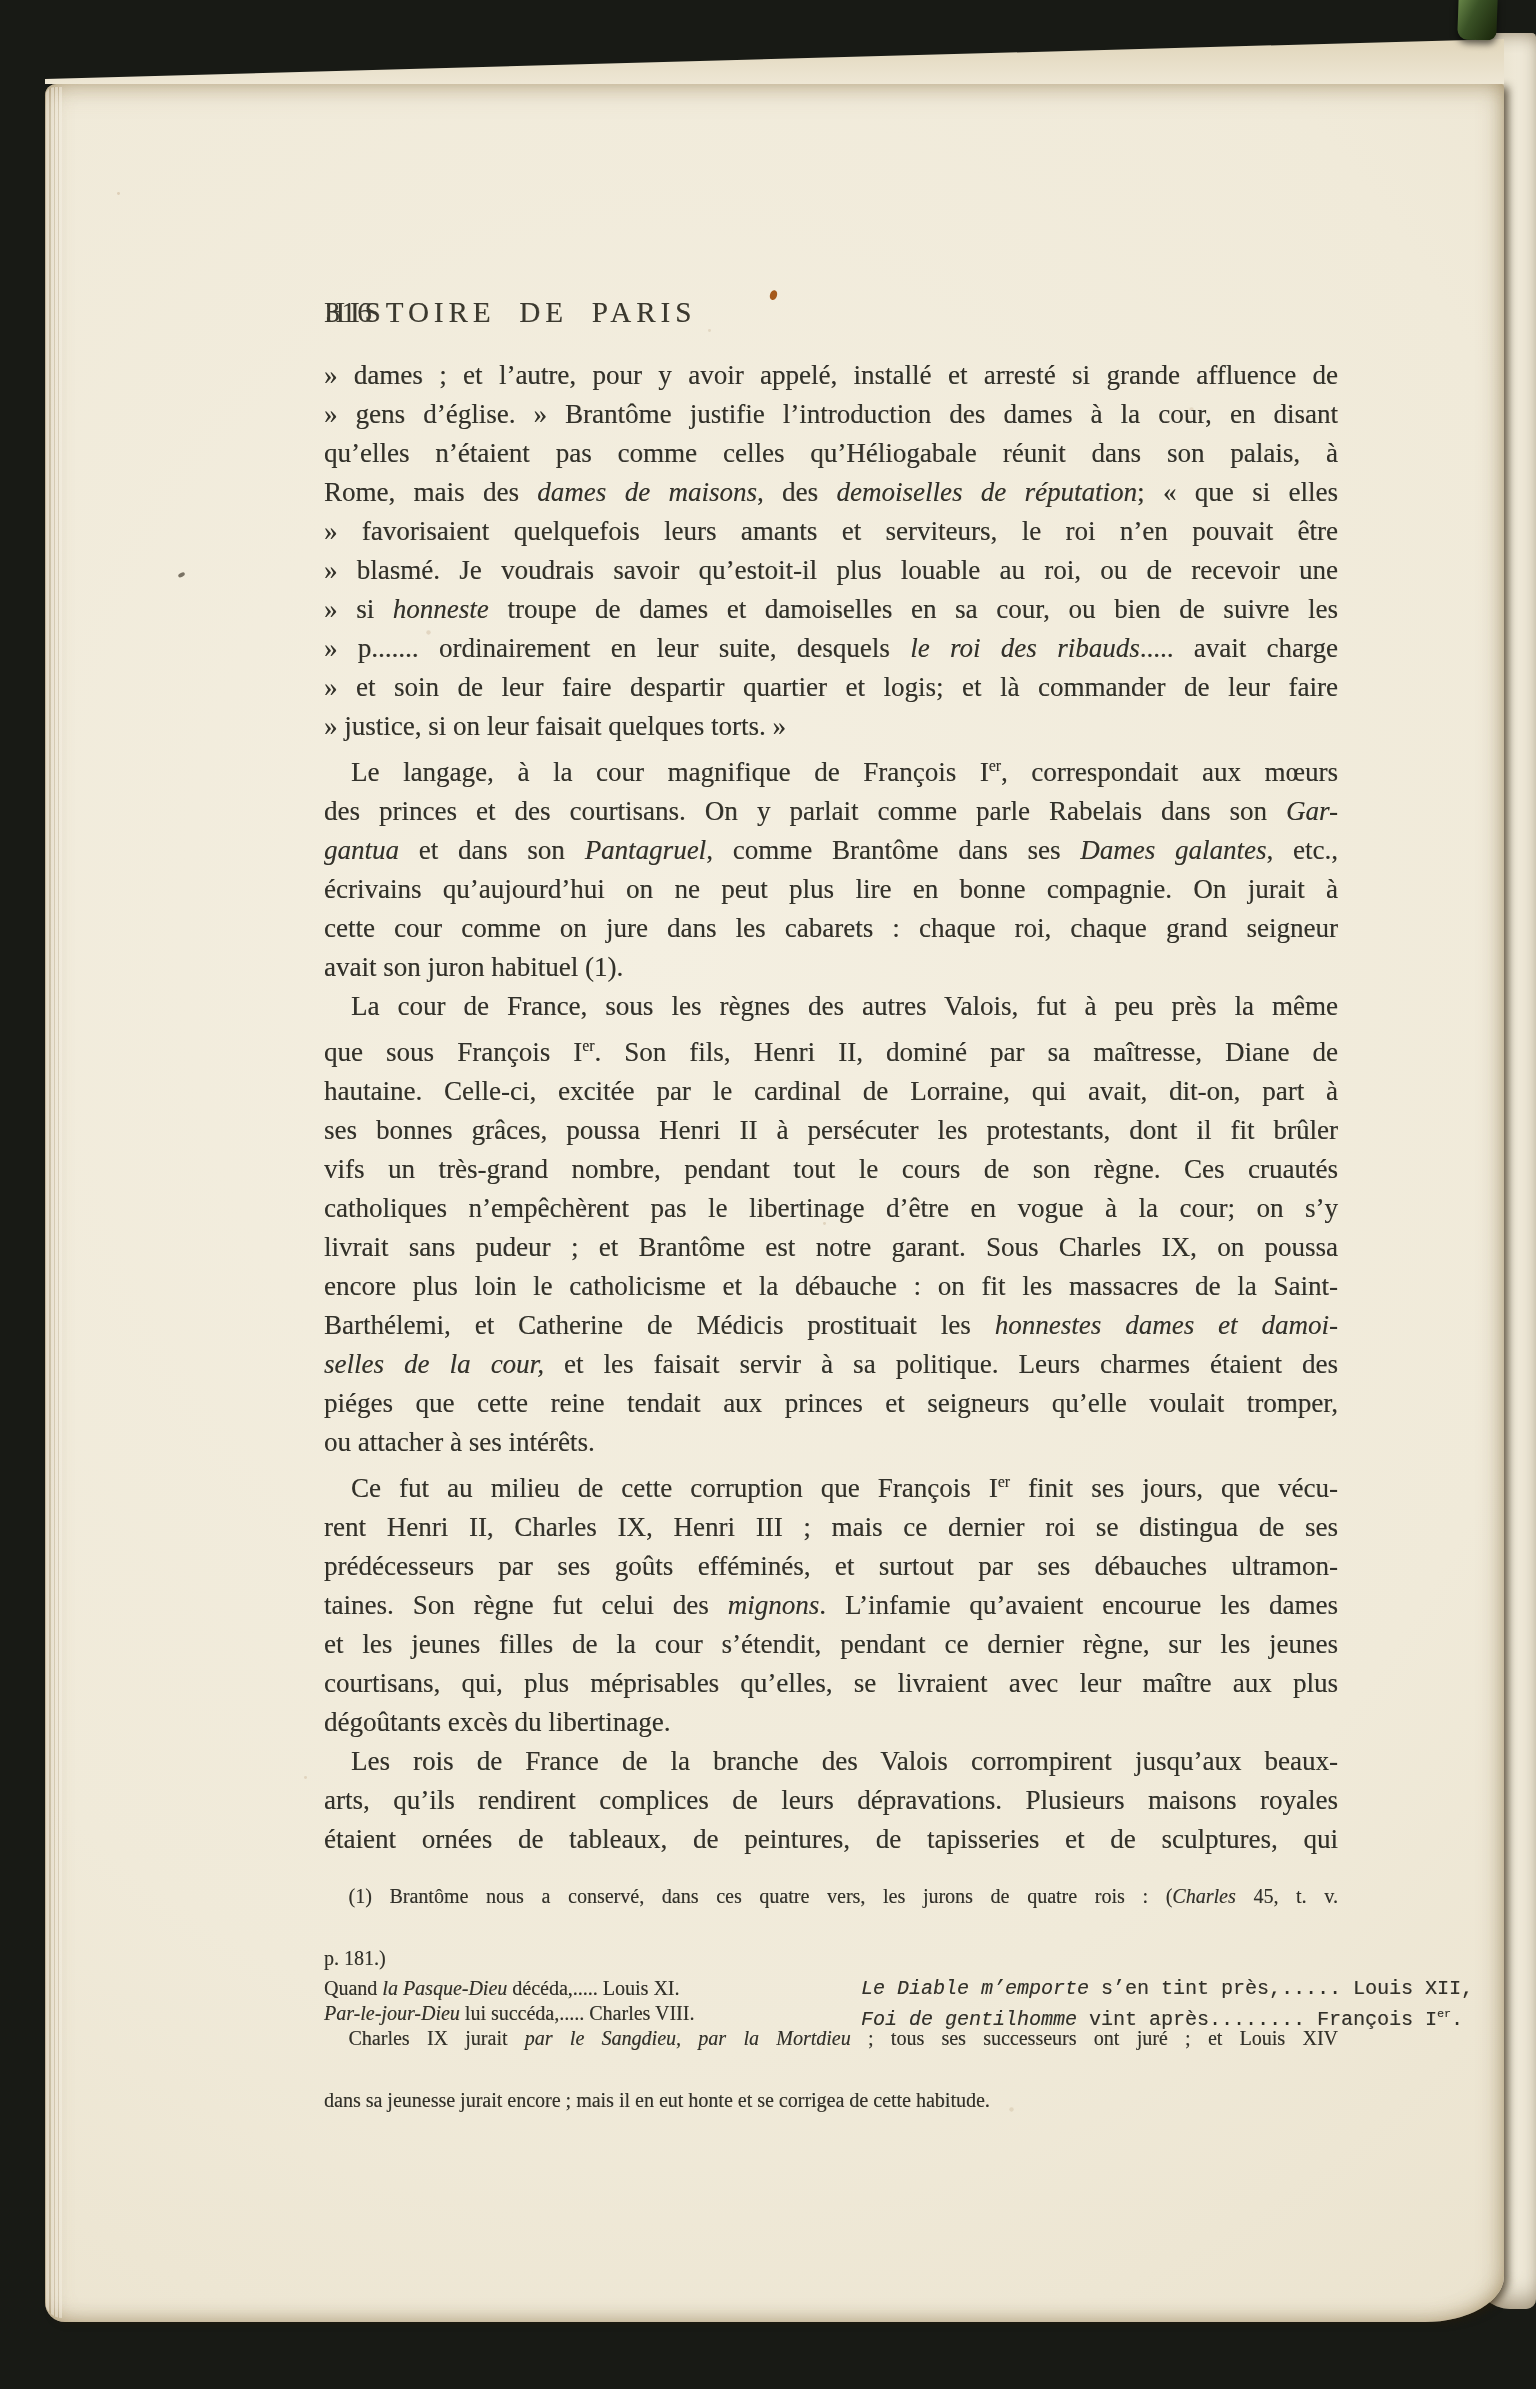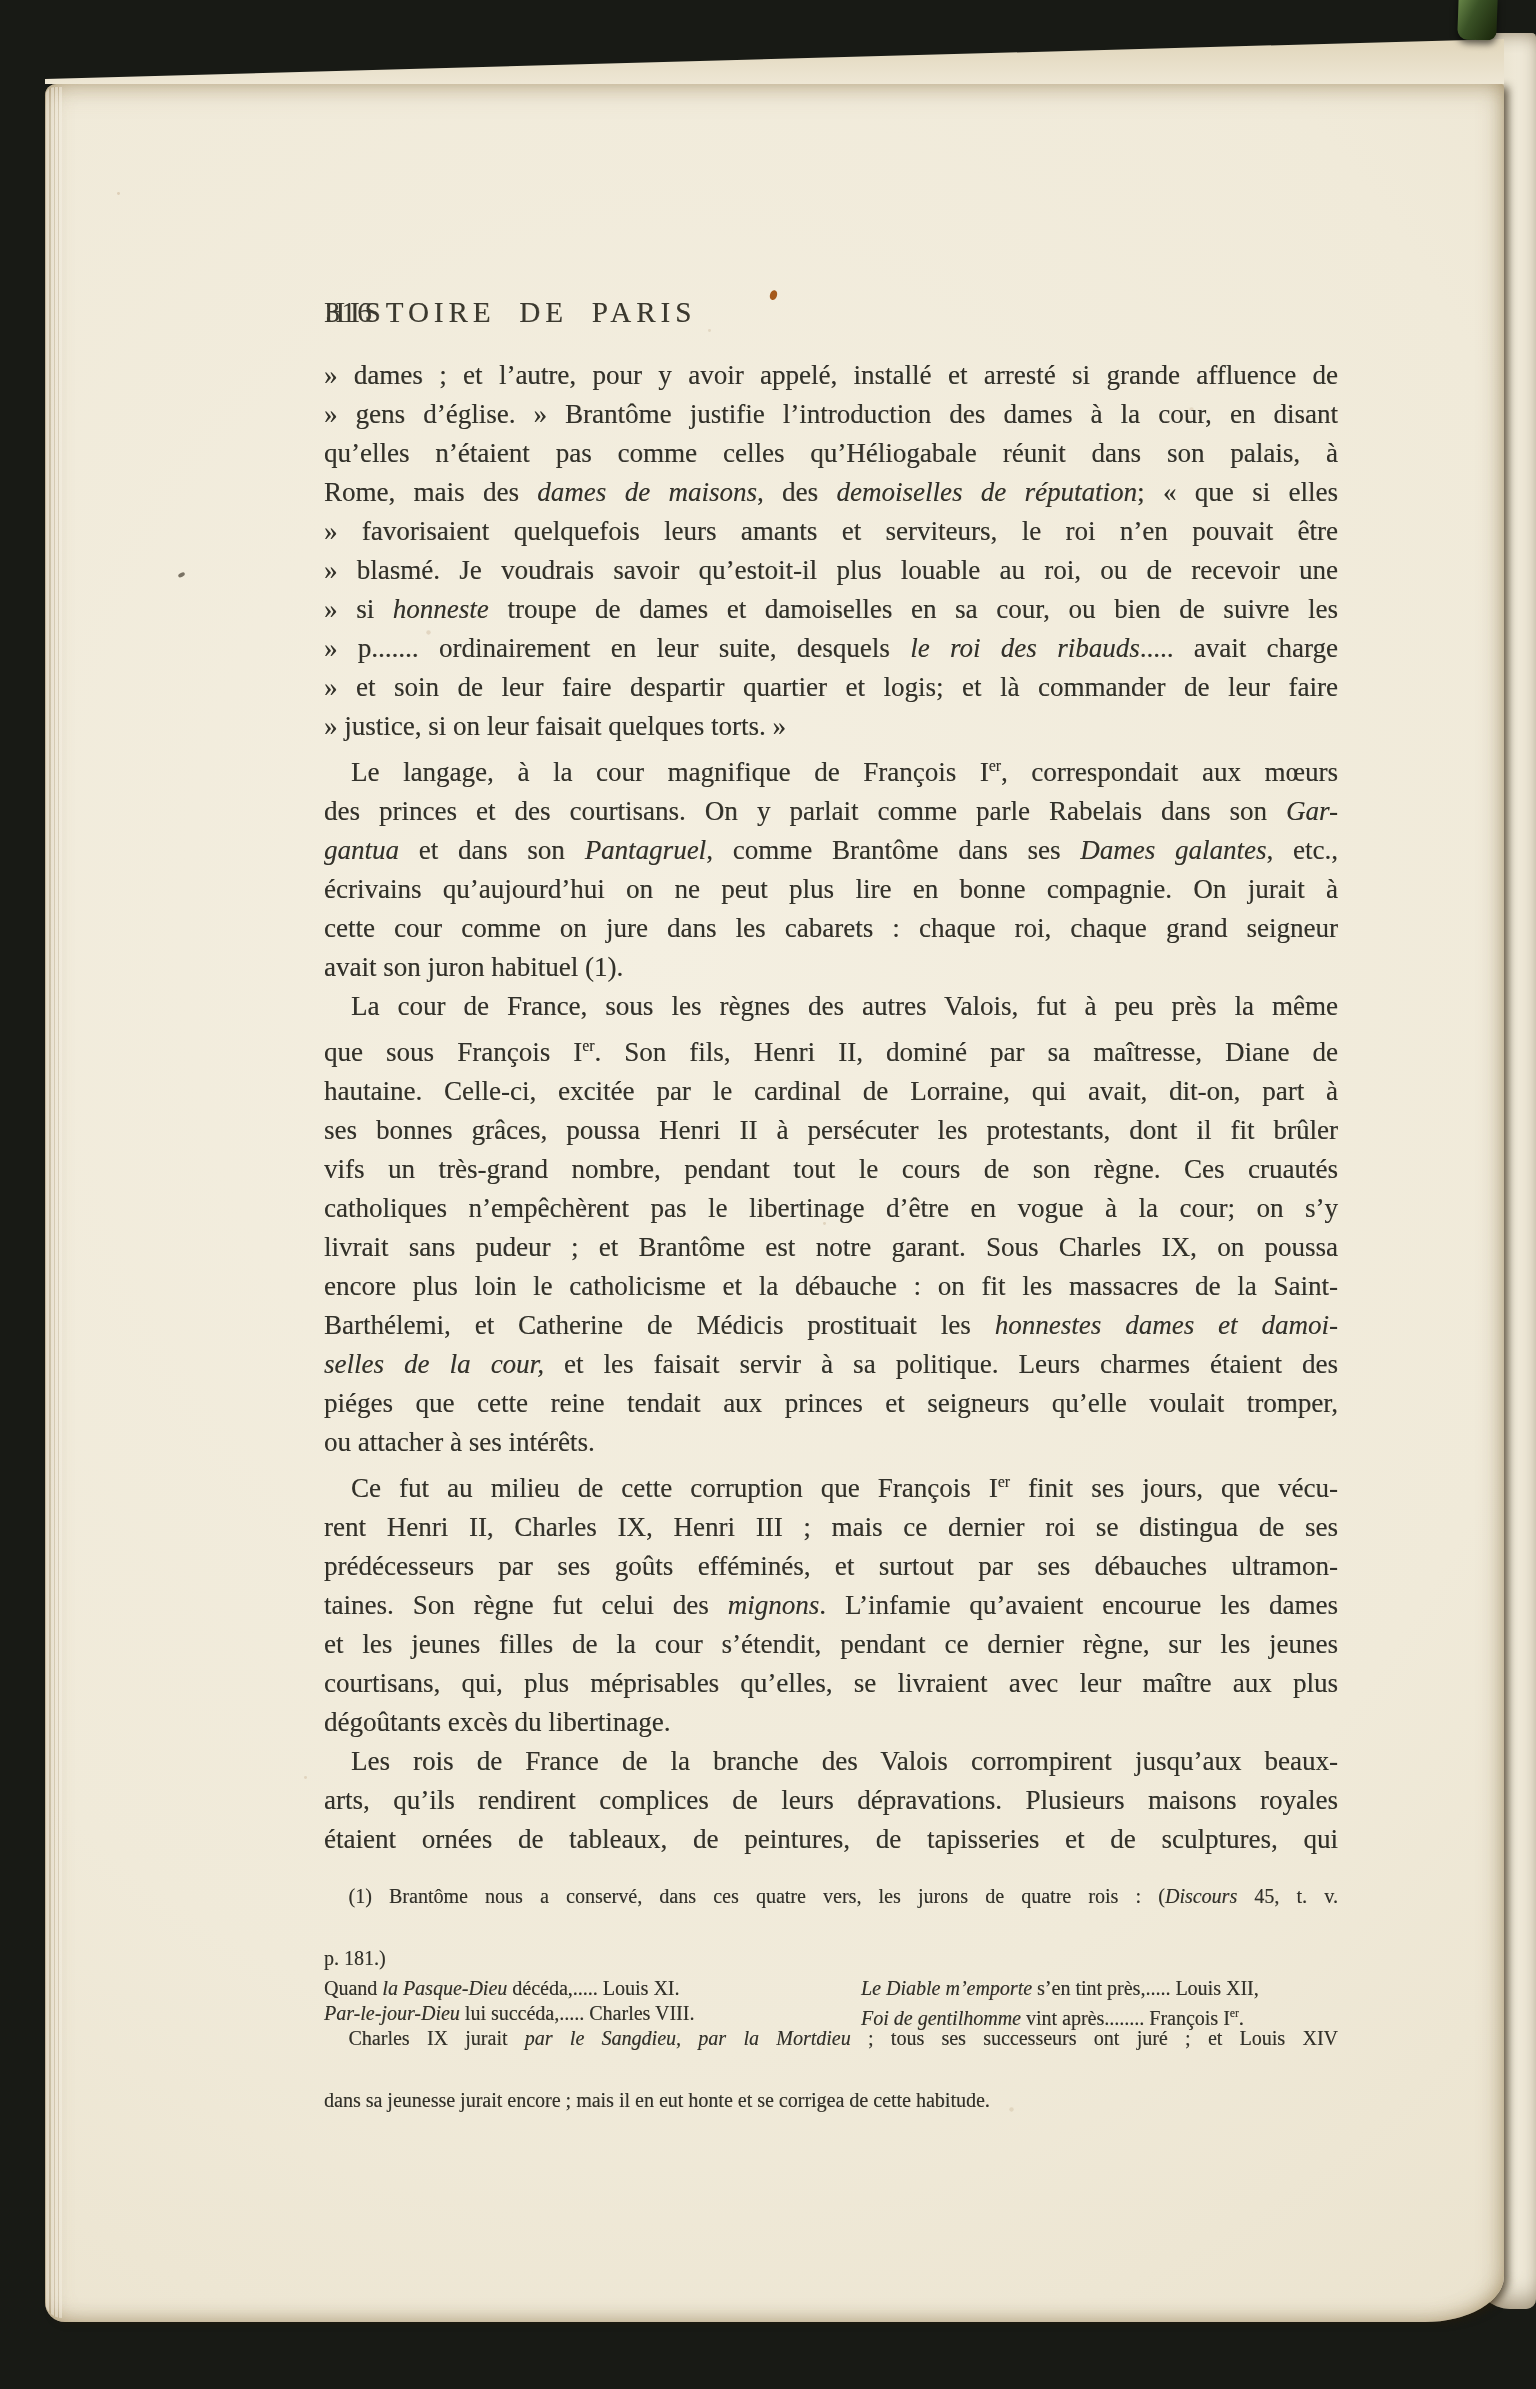--- a/index.html
+++ b/index.html
@@ -82,21 +82,21 @@
   .tline.ind{text-indent:27px;}
   .it{font-style:italic;}
   .sup{font-size:58%;vertical-align:super;}
 
   .footnote{margin-top:24.5px;font-size:20px;line-height:25px;}
   .fline{white-space:nowrap;text-align:justify;text-align-last:justify;}
   .fline.last{text-align-last:left;margin-top:37px;}
   .fline.ind{text-indent:24.5px;}
   .fline.cols{position:relative;text-align:left;text-align-last:left;}
   .fline .col{display:inline-block;text-align:center;}
-  .fline .col2{position:absolute;left:537px;top:0;}
+  .fline .col2{position:absolute;left:537px;top:0;font-family:Liberation Mono, monospace;}
   #footnote-block .fline:nth-child(3){margin-top:5.8px;}
 </style>
 </head>
 <body>
 
 <div class="scan-root">
 
   <div class="page-behind"></div>
 
   <div class="page">
@@ -156,21 +156,21 @@
             <div class="tline last"><span>dégoûtants excès du libertinage.</span></div>
           </div>
           <div>
             <div class="tline ind"><span>Les rois de France de la branche des Valois corrompirent jusqu’aux beaux-</span></div>
             <div class="tline"><span>arts, qu’ils rendirent complices de leurs dépravations. Plusieurs maisons royales</span></div>
             <div class="tline"><span>étaient ornées de tableaux, de peintures, de tapisseries et de sculptures, qui</span></div>
           </div>
         </div>
 
       <div class="footnote" id="footnote-block">
-          <div class="fline ind"><span>(1) Brantôme nous a conservé, dans ces quatre vers, les jurons de quatre rois : (</span><span class="it">Discours</span><span> 45, t. v.</span></div>
+          <div class="fline ind"><span>(1) Brantôme nous a conservé, dans ces quatre vers, les jurons de quatre rois : (</span><span class="it">Charles</span><span> 45, t. v.</span></div>
           <div class="fline last"><span>p. 181.)</span></div>
           <div class="fline cols"><span class="col"><span>Quand </span><span class="it">la Pasque-Dieu</span><span> décéda,..... Louis XI.</span></span><span class="col col2"><span class="it">Le Diable m’emporte</span><span> s’en tint près,..... Louis XII,</span></span></div>
           <div class="fline cols"><span class="col"><span class="it">Par-le-jour-Dieu</span><span> lui succéda,..... Charles VIII.</span></span><span class="col col2"><span class="it">Foi de gentilhomme</span><span> vint après........ François I</span><span class="sup">er</span><span>.</span></span></div>
           <div class="fline ind"><span>Charles IX jurait </span><span class="it">par le Sangdieu, par la Mortdieu</span><span> ; tous ses successeurs ont juré ; et Louis XIV</span></div>
           <div class="fline last"><span>dans sa jeunesse jurait encore ; mais il en eut honte et se corrigea de cette habitude.</span></div>
         </div>
     </div>
   </div>
 
   <div class="ribbon"></div>

